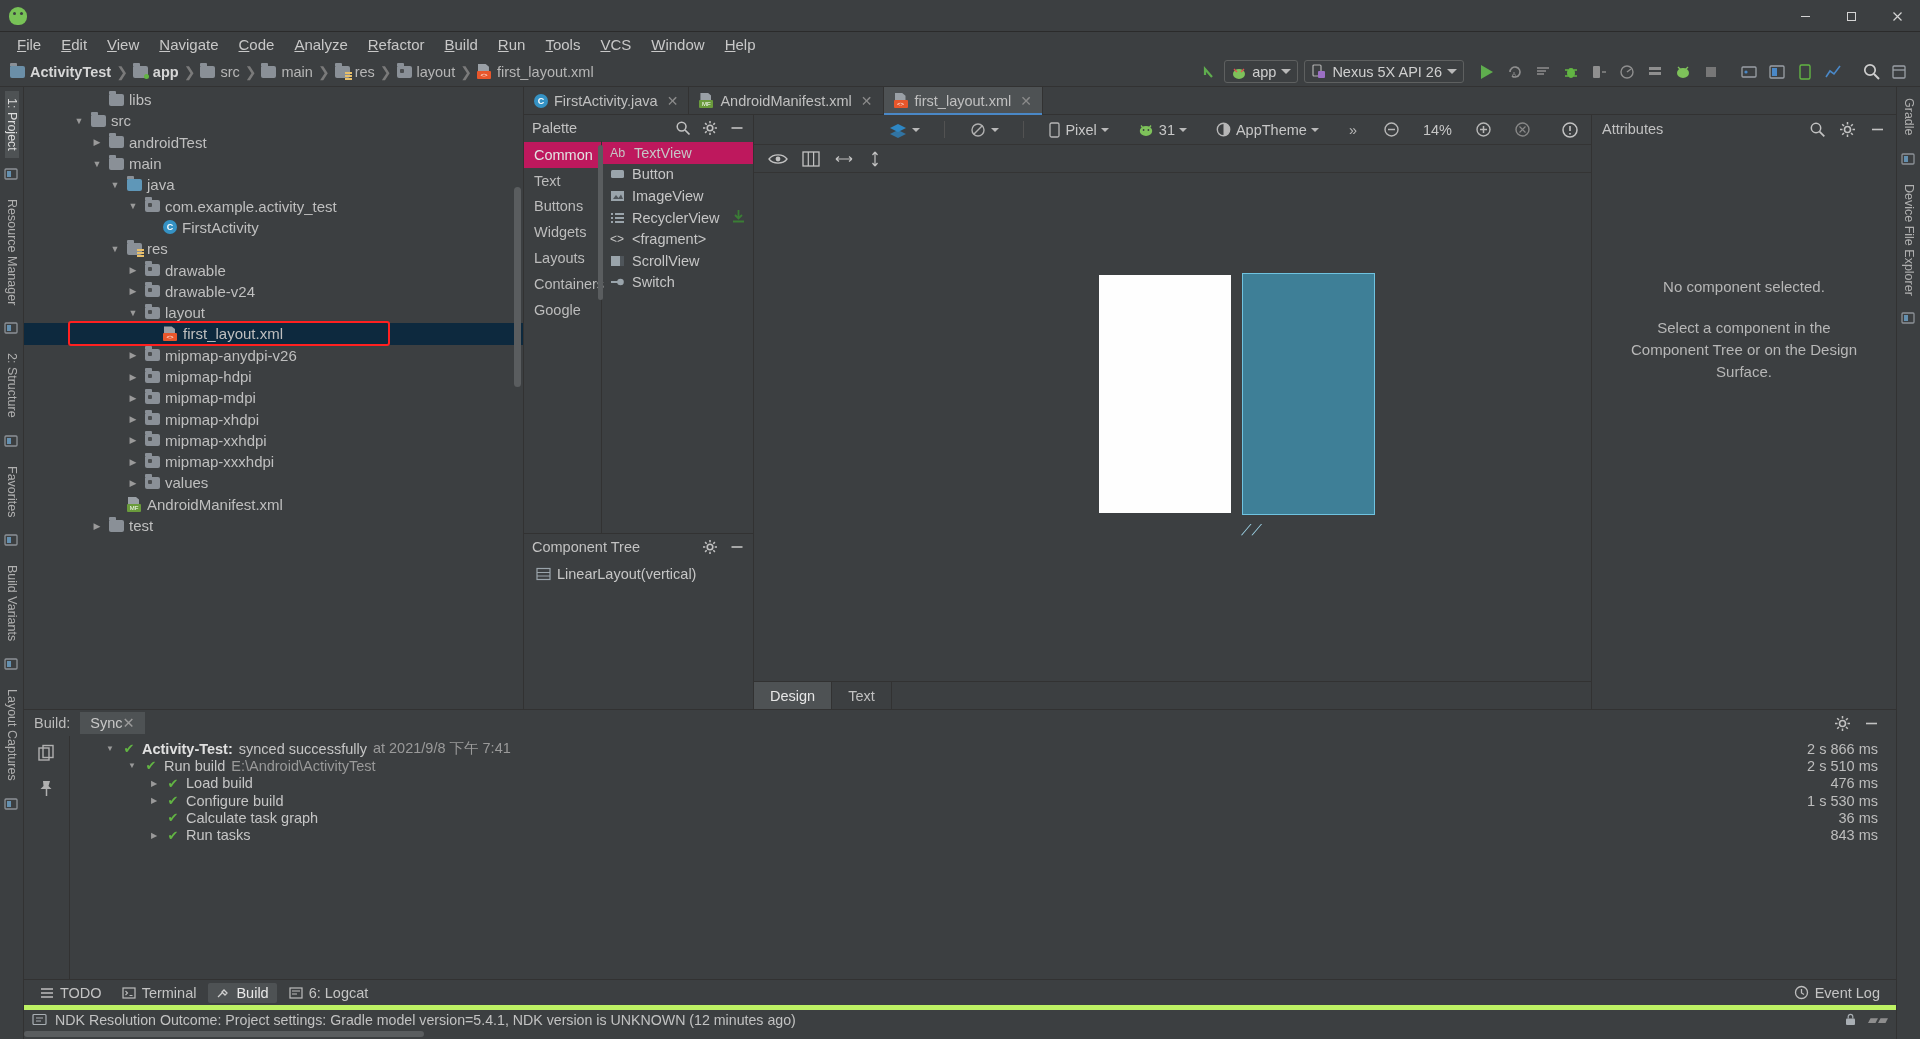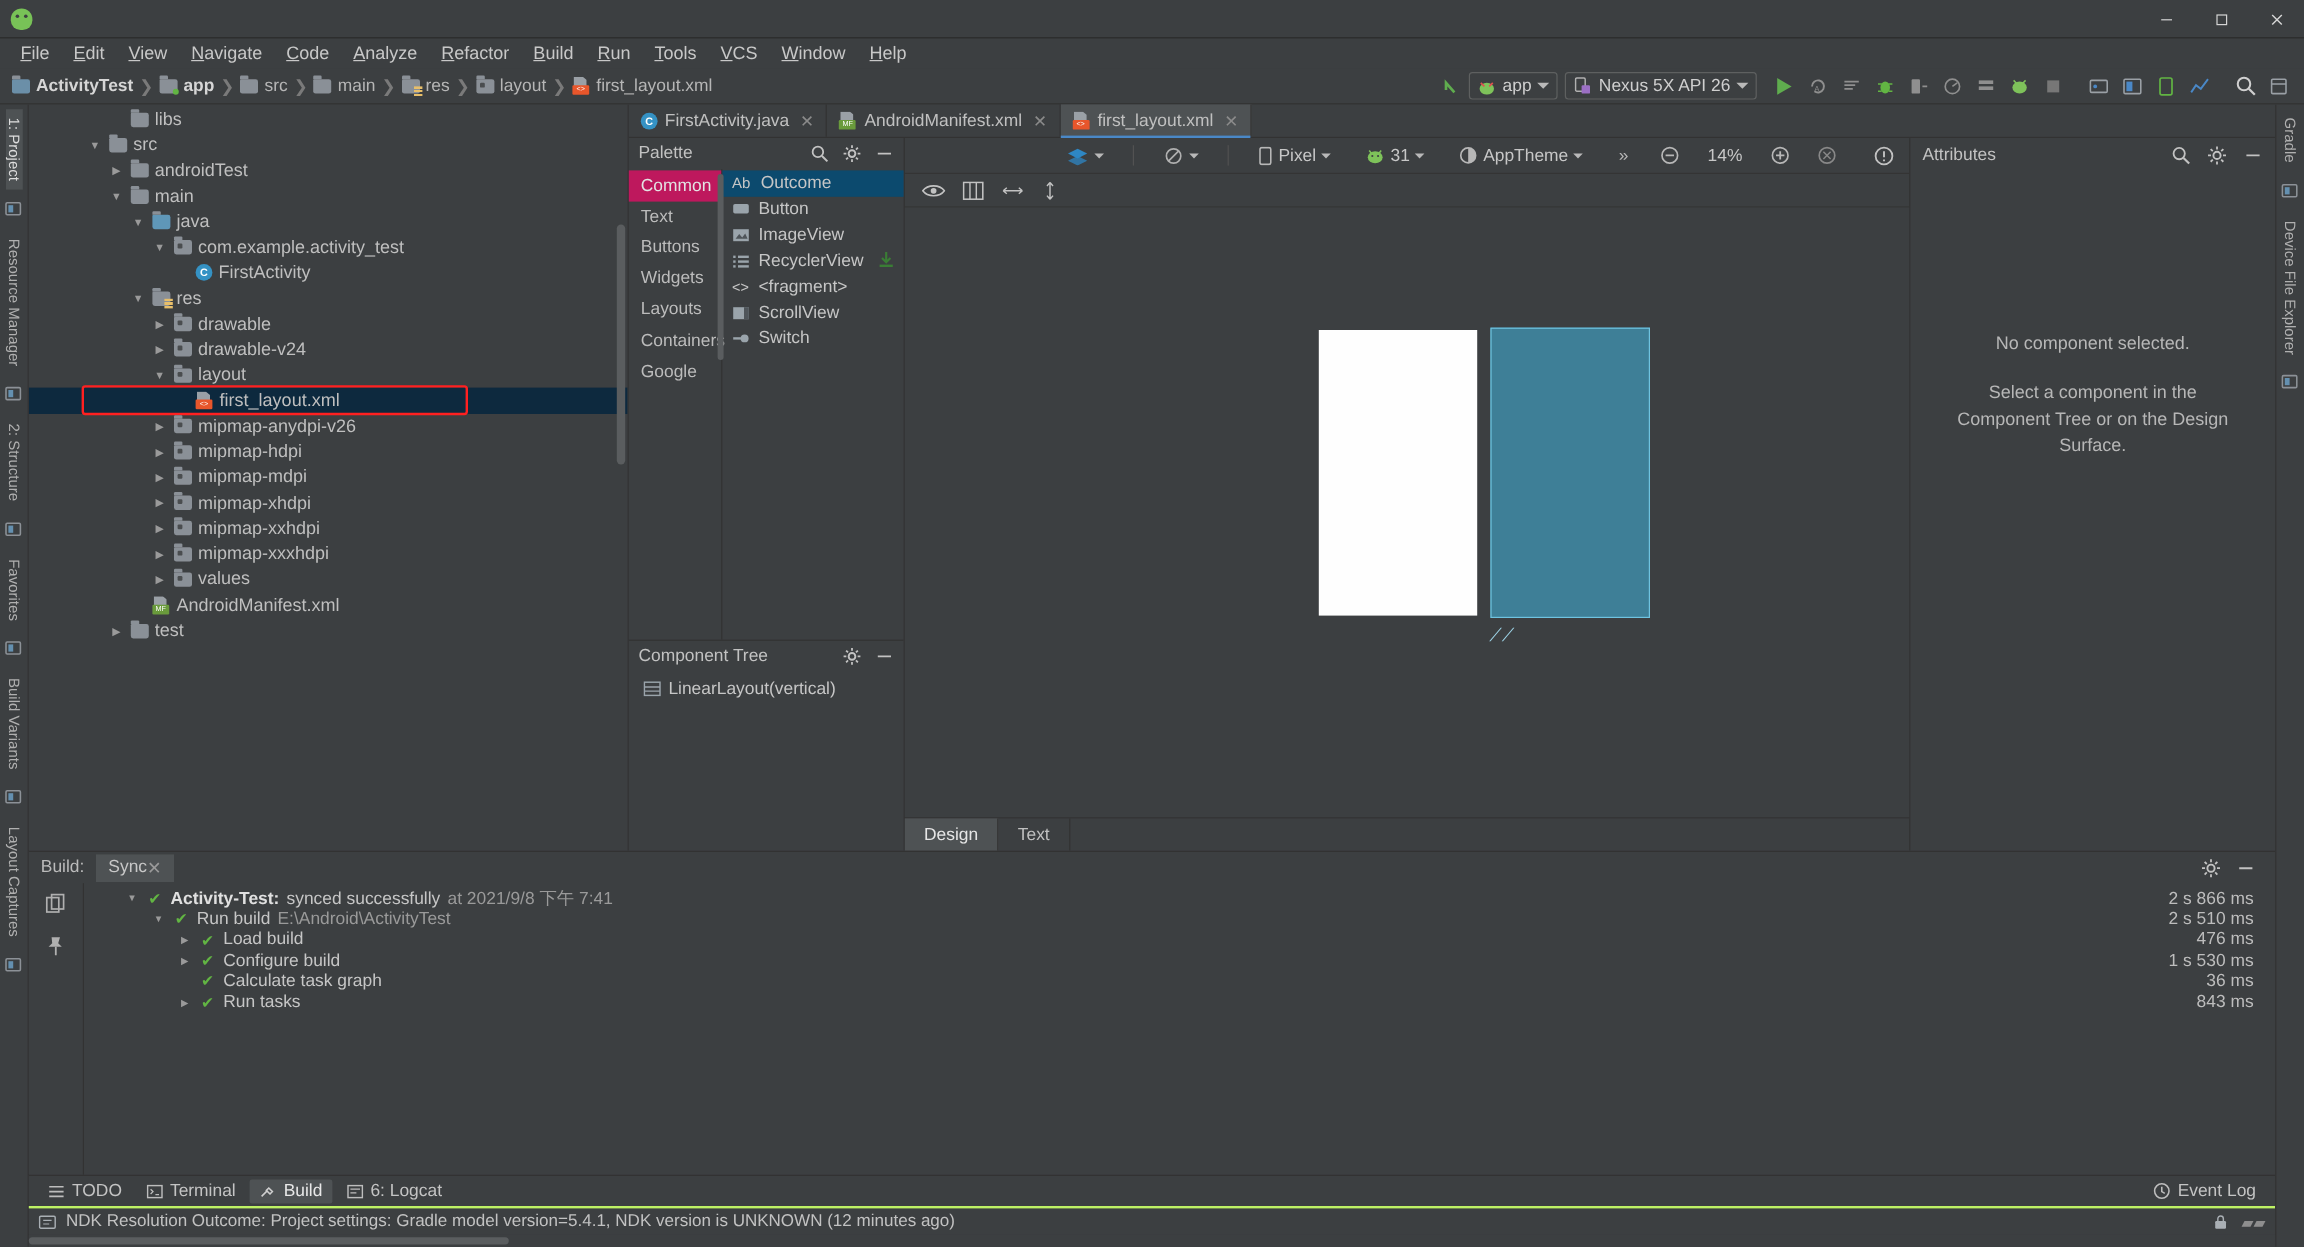--- a/index.html
+++ b/index.html
@@ -107,21 +107,21 @@
   .designarea { flex:1 1 auto; display:flex; min-height:0; }
   .palette-col { width:230px; flex:0 0 230px; display:flex; flex-direction:column; border-right:1px solid #323232;}
   .palette-head { height:26px; display:flex; align-items:center; padding:0 8px; font-size:14.5px; color:#c2c2c2;
                   justify-content:space-between; flex:0 0 26px;}
   .palette-body { display:flex; flex:1 1 auto; min-height:0; }
   .pal-cats { width:78px; flex:0 0 78px; border-right:1px solid #323232; padding-top:1px;}
   .pal-cat { height:25.8px; display:flex; align-items:center; padding-left:10px; font-size:14.5px; color:#bcbcbc;}
   .pal-cat.sel { background:#be185d; color:#e3e3e3;}
   .pal-items { flex:1 1 auto; padding-top:1px; position:relative;}
   .pal-item { height:21.6px; display:flex; align-items:center; gap:7px; padding-left:8px; font-size:14.5px; color:#c6c6c6;}
-  .pal-item.sel { background:#0c4a6e;}
+  .pal-item.sel { background:#be185d;}
   .ic { width:15px; height:14px; flex:0 0 15px; display:block; }
   .ic-ab { font-size:12.5px; color:#c6c6c6; width:17px; }
   .comp-head { height:26px; display:flex; align-items:center; padding:0 8px; font-size:14.5px; color:#c2c2c2;
                justify-content:space-between; border-top:1px solid #323232; flex:0 0 26px;}
   .comp-tree { height:150px; flex:0 0 150px; padding-top:4px;}
   .comp-row { height:22px; display:flex; align-items:center; gap:6px; padding-left:12px; font-size:14.5px; color:#c6c6c6;}
 
   .surface-col { flex:1 1 auto; display:flex; flex-direction:column; min-width:0;}
   .surface-tb { height:30px; display:flex; align-items:center; gap:14px; padding:0 8px; flex:0 0 30px;
                 font-size:14.5px; color:#c7c7c7; border-bottom:1px solid #343434;justify-content:flex-end;}
@@ -165,21 +165,21 @@
   .muted { color:#9a9a9a;}
   .bold { font-weight:bold; color:#e0e0e0;}
 
   
   .toolwin-bar { height:26px; background:#3c3f41; display:flex; align-items:center; gap:4px; padding:0 8px;
                  border-top:1px solid #323232; flex:0 0 26px; font-size:14.5px;}
   .tw-item { display:flex; align-items:center; gap:6px; padding:2px 8px; border-radius:2px; color:#c4c4c4;}
   .tw-item.active { background:#4e5254; color:#e8e8e8;}
   .toolwin-bar .right { margin-left:auto; display:flex; align-items:center; gap:7px;}
   .statusbar { height:24px; background:#3c3f41; display:flex; align-items:center; padding:1px 8px; gap:8px;
-               border-top:2px solid #bef264; flex:0 0 24px; font-size:14.2px; color:#c2c2c2;}
+               border-top:5px solid #bef264; flex:0 0 24px; font-size:14.2px; color:#c2c2c2;}
   .statusbar .right{ margin-left:auto; display:flex; gap:10px; align-items:center;}
   .bottom-scroll { height:10px; background:#3c3f41; flex:0 0 10px; position:relative;}
   .bottom-scroll .thumb { position:absolute; left:0; top:2px; height:6px; width:400px; background:#5a5d5f; border-radius:3px;}
   .scroll-v { position:absolute; width:7px; background:#5a5d5f; border-radius:4px;}
 </style>
 </head>
 <body>
 
 <div class="app">
 
@@ -591,21 +591,21 @@
                       <span>Containers</span>
                     </div>
                     <div class="pal-cat">
                       <span>Google</span>
                     </div>
                   </div>
                 <div class="pal-items" id="palitems">
                   <div class="scroll-v" style="left:-4px;top:4px;height:155px;width:5px;"></div>
                 <div class="pal-item sel">
                       <span class="ic-ab">Ab</span>
-                      <span>Outcome</span>
+                      <span>TextView</span>
                     </div>
                     <div class="pal-item">
                       <svg class="ic" viewBox="0 0 15 14">
                         <rect x="1" y="3" width="13" height="8" rx="1.5" fill="#9aa4ab"></rect>
                       </svg>
                       <span>Button</span>
                     </div>
                     <div class="pal-item">
                       <svg class="ic" viewBox="0 0 15 14">
                         <rect x="1" y="2" width="13" height="10" fill="#9aa4ab"></rect>

